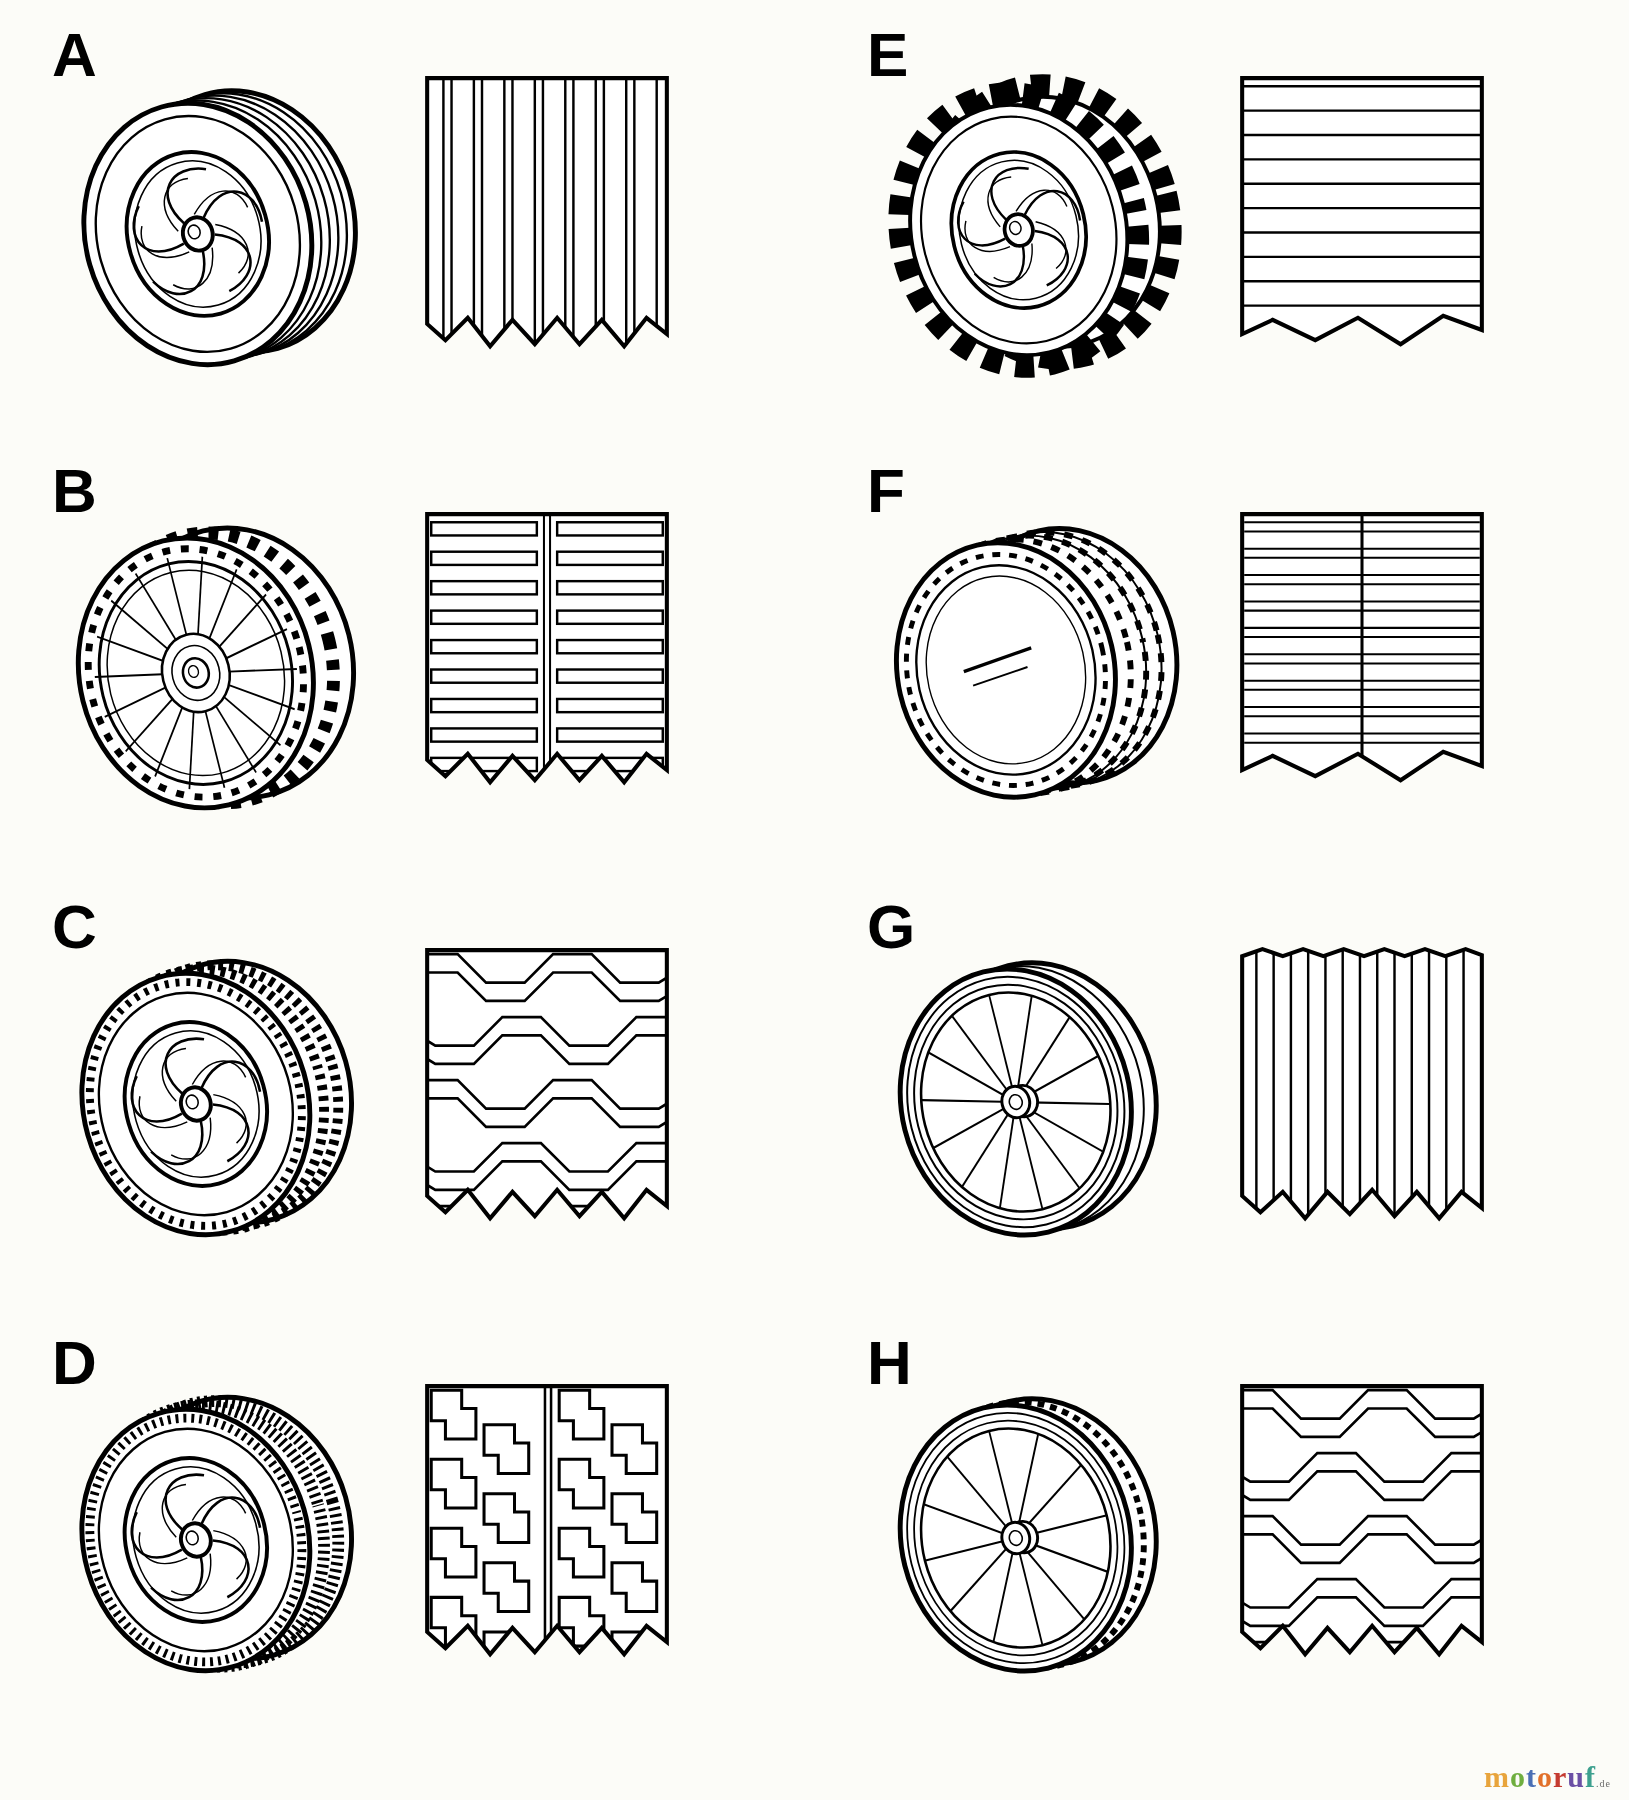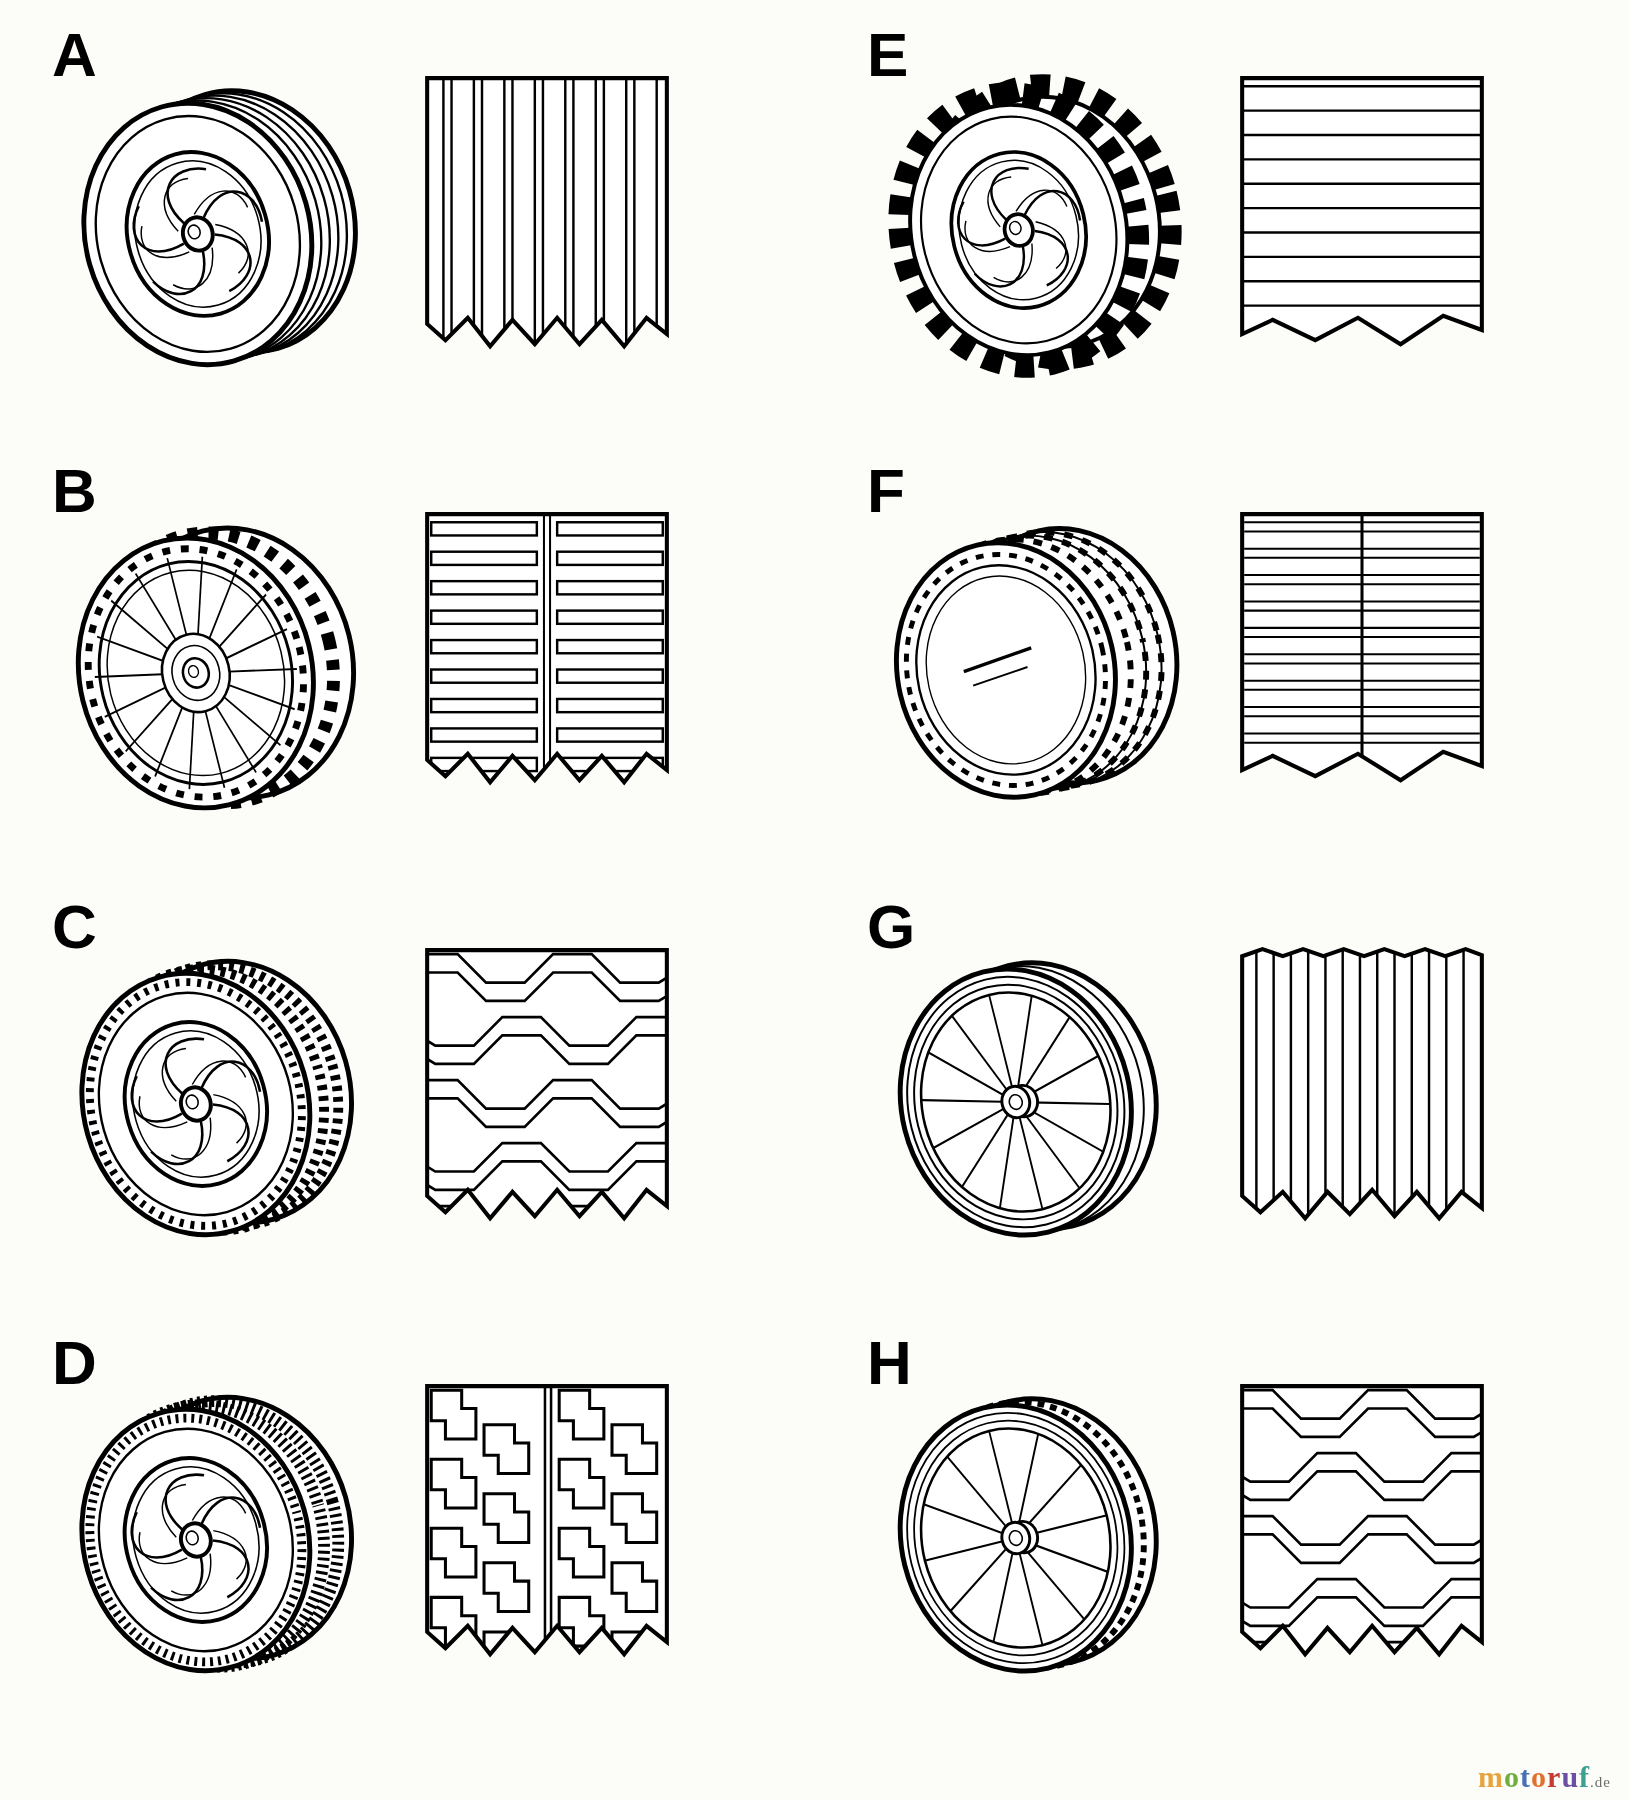--- a/index.html
+++ b/index.html
@@ -32,21 +32,21 @@
   .wheel{width:345px;height:396px;margin-left:48px;flex:none;}
   .tread{width:256px;height:325px;margin-left:26px;flex:none;}
   .logo{
     position:absolute;
     right:18px;bottom:6px;
     font-family:"Liberation Serif", serif;
     font-weight:700;
     font-size:30px;
     letter-spacing:1px;
   }
-  .logo-suffix{font-size:15px;font-weight:400;}
+  .logo-suffix{font-size:10px;font-weight:400;}
 </style>
 </head>
 <body>
 
 <div class="grid">
 
   <section class="cell">
     <div class="fig-label">A</div>
     <svg class="wheel" viewBox="0 0 350 400">
       <g transform="translate(152,202) rotate(-16)" fill="#fff" stroke="#000">

